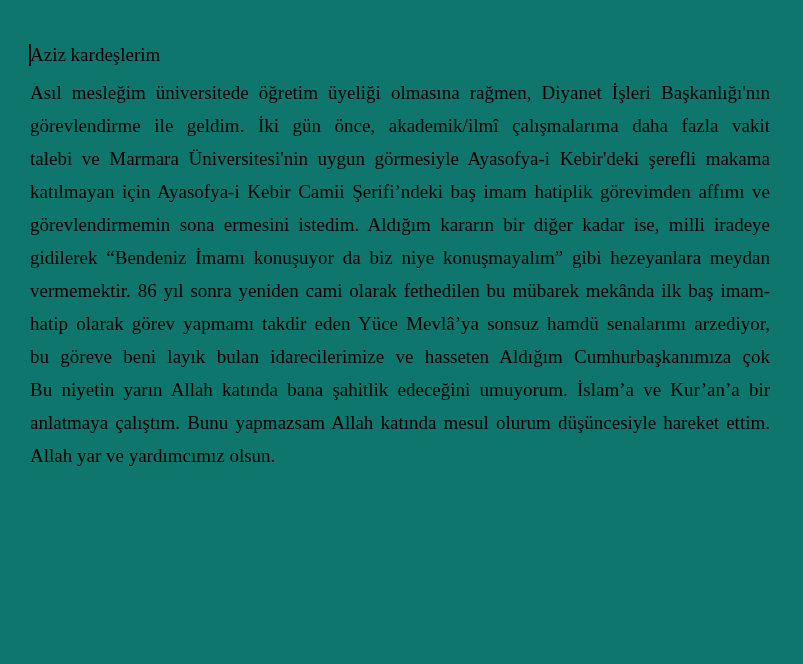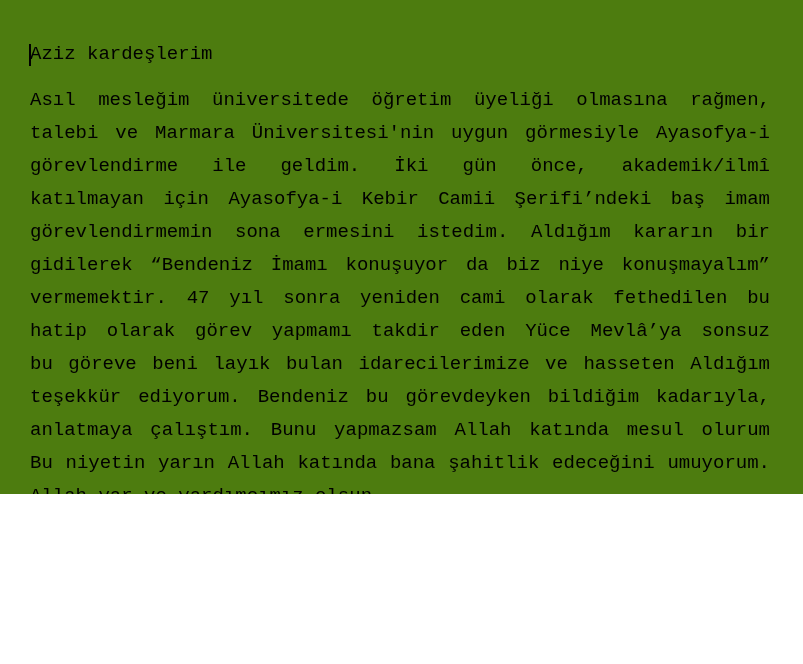--- a/index.html
+++ b/index.html
@@ -3,44 +3,44 @@
 <meta charset="utf-8">
 <style>
   html, body {
     margin: 0;
     padding: 0;
     background: #ffffff;
   }
   .page {
     position: relative;
     width: 803px;
-    height: 494px;
+    height: 664px;
     box-sizing: border-box;
     padding: 38px 33px 0 30px;
-    background: #4d7c0f;
+    background: #0f766e;
     color: #000000;
-    font-family: Liberation Mono, monospace;
+    font-family: Liberation Serif, serif;
     font-size: 19px;
     overflow: hidden;
   }
   .heading-row {
     line-height: 33px;
     text-align: left;
     white-space: nowrap;
   }
   .caret {
     position: absolute;
     left: 29px;
     top: 44px;
     width: 1.5px;
     height: 22px;
     background: #000000;
   }
   .para {
-    margin-top: 13px;
+    margin-top: 5px;
   }
   .line {
     line-height: 33px;
     height: 33px;
     overflow: hidden;
     text-align: justify;
     text-align-last: justify;
   }
   .line.last {
     text-align: left;
@@ -50,26 +50,25 @@
 </head>
 <body>
 
 <div class="page">
   <span class="caret"></span>
 
   <div class="heading-row">Aziz kardeşlerim</div>
 
   <div class="para">
     <div class="line">Asıl mesleğim üniversitede öğretim üyeliği olmasına rağmen, Diyanet İşleri Başkanlığı'nın</div>
+    <div class="line">görevlendirme ile geldim. İki gün önce, akademik/ilmî çalışmalarıma daha fazla vakit</div>
     <div class="line">talebi ve Marmara Üniversitesi'nin uygun görmesiyle Ayasofya-i Kebir'deki şerefli makama</div>
-    <div class="line">görevlendirme ile geldim. İki gün önce, akademik/ilmî çalışmalarıma daha fazla vakit</div>
     <div class="line">katılmayan için Ayasofya-i Kebir Camii Şerifi’ndeki baş imam hatiplik görevimden affımı ve</div>
-    <div class="line">görevlendirmemin sona ermesini istedim. Aldığım kararın bir diğer sebebi ise, ettim iradeye</div>
+    <div class="line">görevlendirmemin sona ermesini istedim. Aldığım kararın bir diğer kadar ise, milli iradeye</div>
     <div class="line">gidilerek “Bendeniz İmamı konuşuyor da biz niye konuşmayalım” gibi hezeyanlara meydan</div>
-    <div class="line">vermemektir. 47 yıl sonra yeniden cami olarak fethedilen bu mübarek mekânda ilk baş imam-</div>
+    <div class="line">vermemektir. 86 yıl sonra yeniden cami olarak fethedilen bu mübarek mekânda ilk baş imam-</div>
     <div class="line">hatip olarak görev yapmamı takdir eden Yüce Mevlâ’ya sonsuz hamdü senalarımı arzediyor,</div>
     <div class="line">bu göreve beni layık bulan idarecilerimize ve hasseten Aldığım Cumhurbaşkanımıza çok</div>
-    <div class="line">teşekkür ediyorum. Bendeniz bu görevdeyken bildiğim kadarıyla, dilim döndüğünce İslam’ı</div>
+    <div class="line">Bu niyetin yarın Allah katında bana şahitlik edeceğini umuyorum. İslam’a ve Kur’an’a bir</div>
     <div class="line">anlatmaya çalıştım. Bunu yapmazsam Allah katında mesul olurum düşüncesiyle hareket ettim.</div>
-    <div class="line">Bu niyetin yarın Allah katında bana şahitlik edeceğini umuyorum. İslam’a ve Kur’an’a bir</div>
     <div class="line last">Allah yar ve yardımcımız olsun.</div>
   </div>
 </div>
 
 </body></html>

